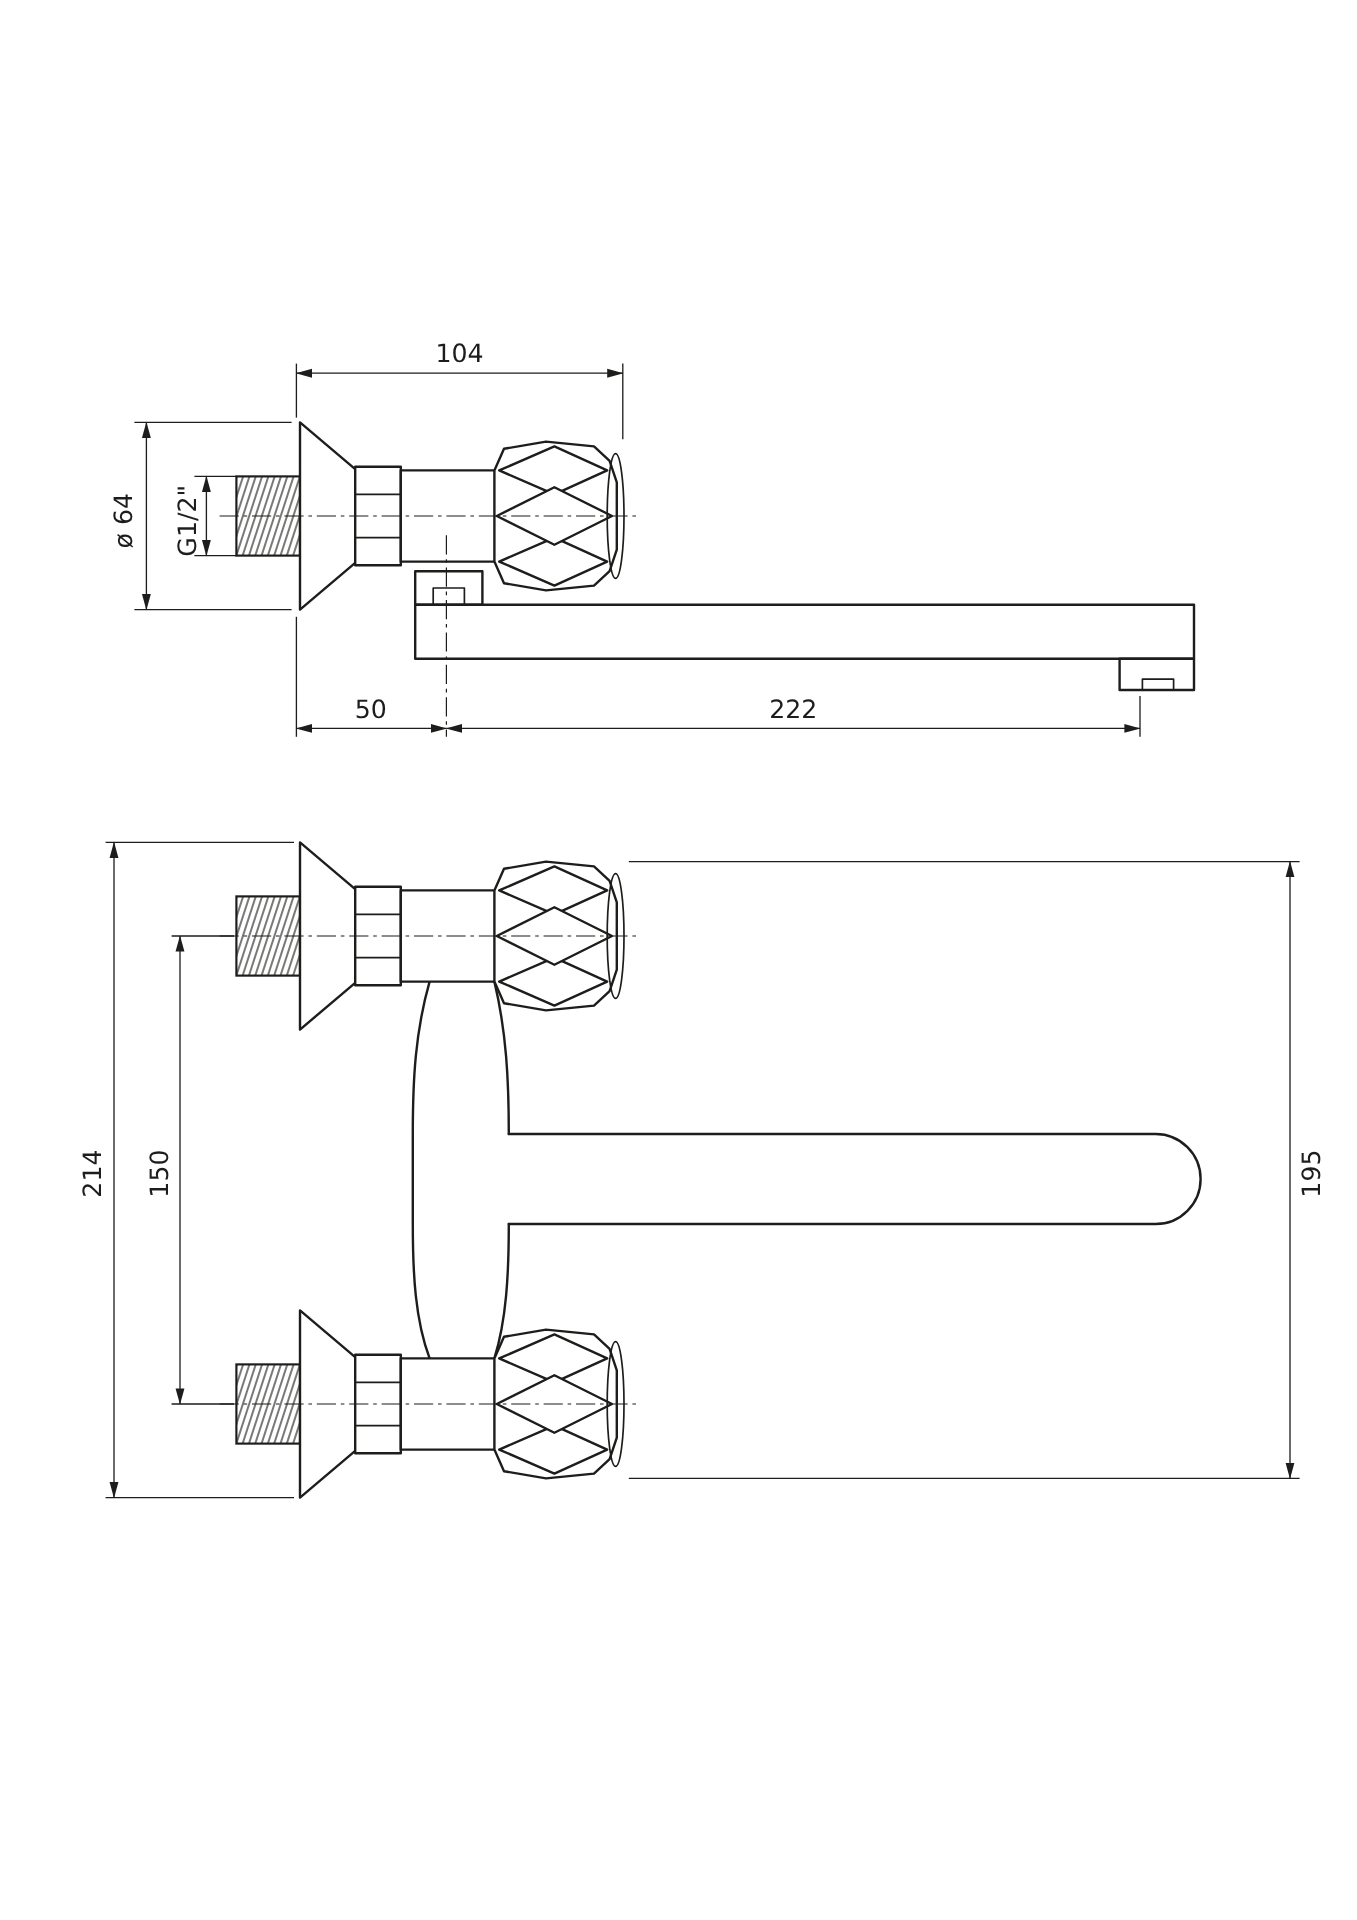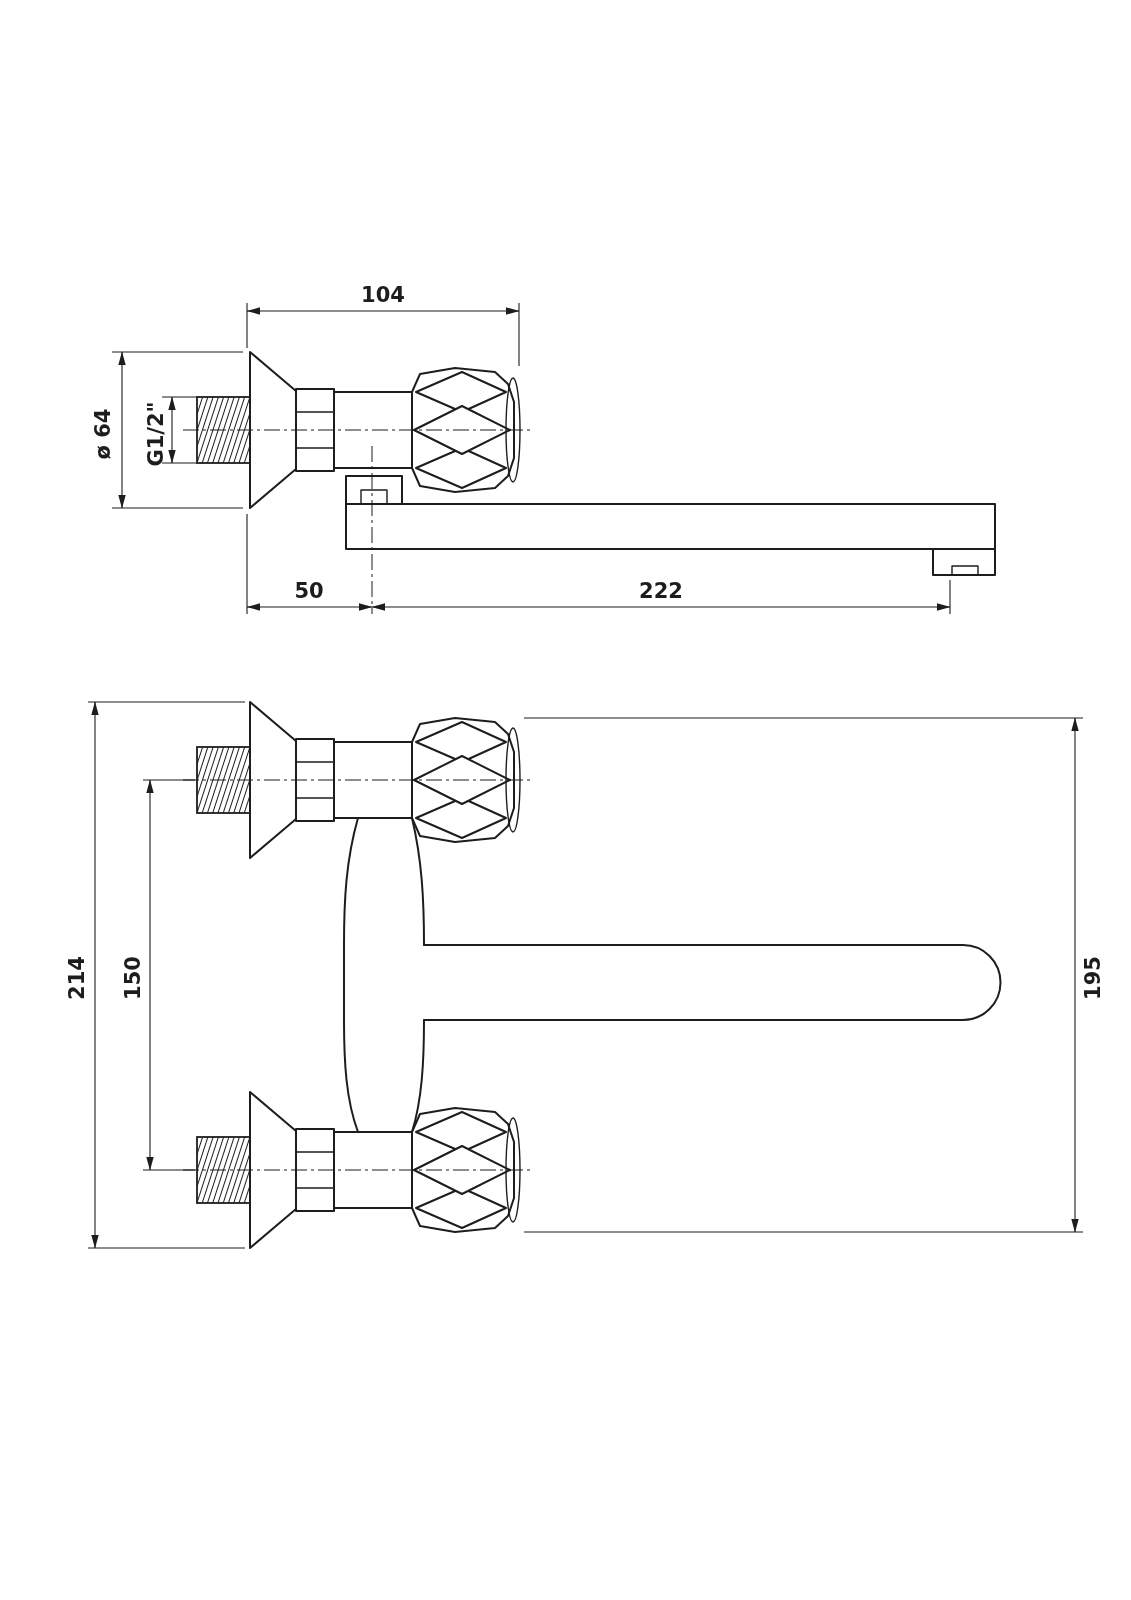--- a/index.html
+++ b/index.html
@@ -1,17 +1,17 @@
 <!DOCTYPE html>
 <html><head>
 <meta charset="utf-8">
 <style>
   html,body{margin:0;padding:0;background:#ffffff;}
   body{width:1131px;height:1600px;font-family:"DejaVu Sans",sans-serif;}
-  .canvas{width:1131px;height:1198px;background:#fff;font-weight:bold;}
+  .canvas{width:1131px;height:1198px;background:#fff;}
   .part{fill:#ffffff;stroke:#1d1d1b;stroke-width:2;stroke-linejoin:round;}
   .ln{fill:none;stroke:#1d1d1b;stroke-width:2;stroke-linejoin:round;stroke-linecap:round;}
   .thin{stroke-width:1.4;}
   .hatched{fill:url(#hatch);stroke:#1d1d1b;stroke-width:1.8;}
   .cl{fill:none;stroke:#1d1d1b;stroke-width:1;stroke-dasharray:16 4 3 4;}
   .dim{fill:none;stroke:#1d1d1b;stroke-width:1.1;}
   .dim-label{font-family:"DejaVu Sans",sans-serif;font-size:21px;fill:#1d1d1b;}
 </style>
 </head>
 <body>

